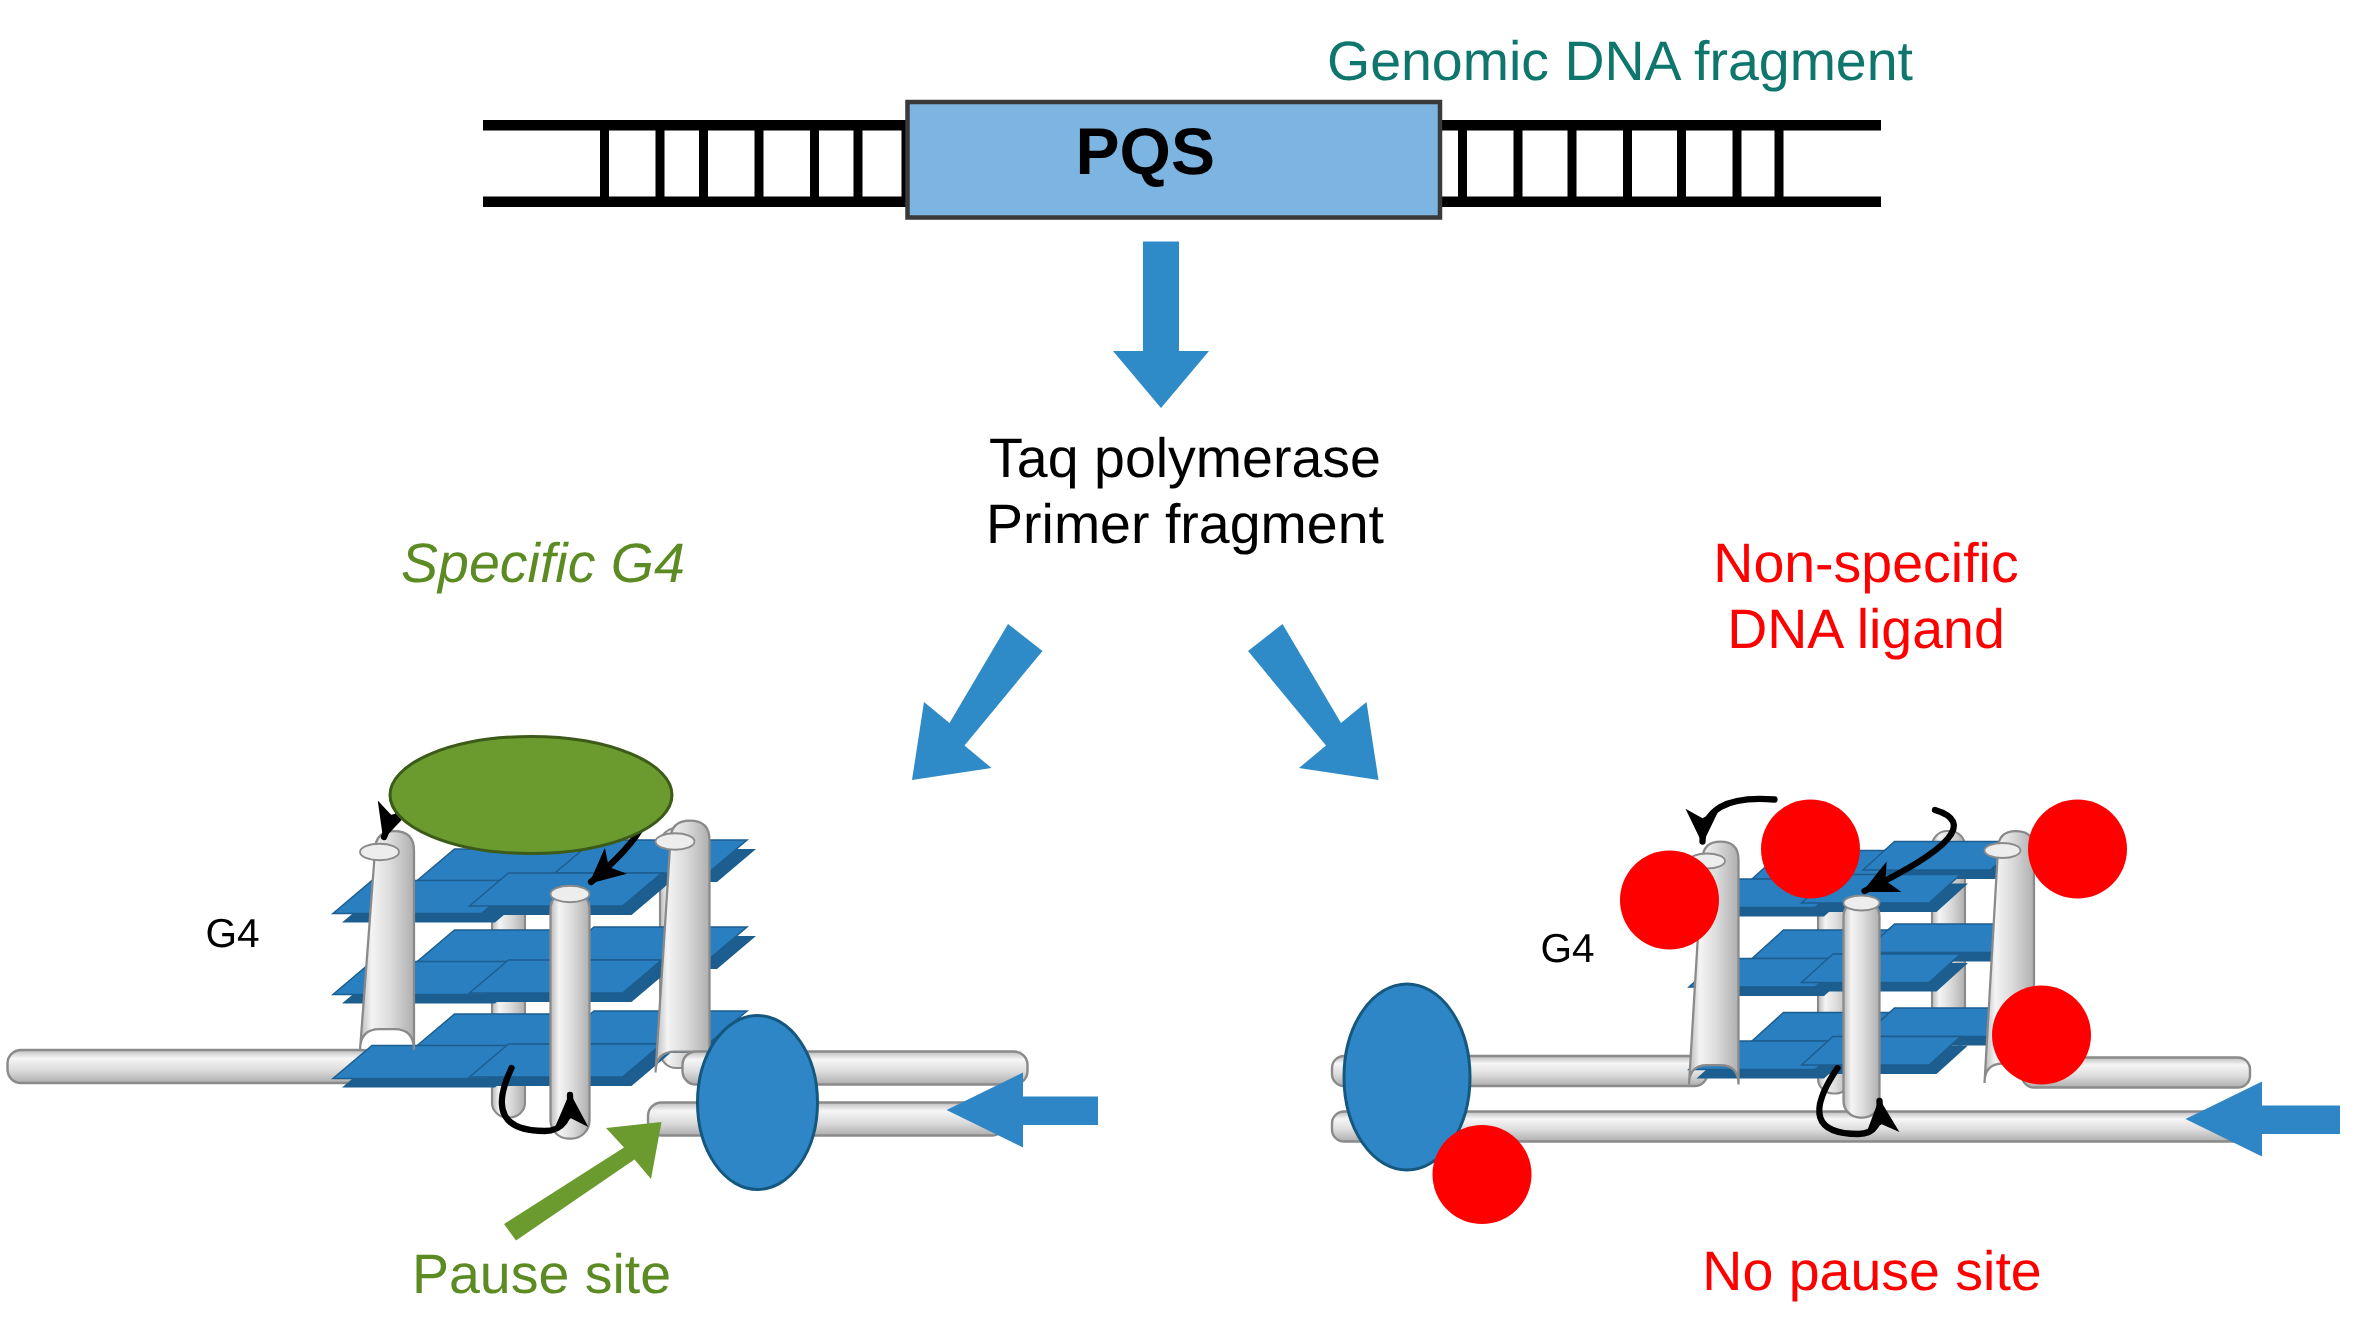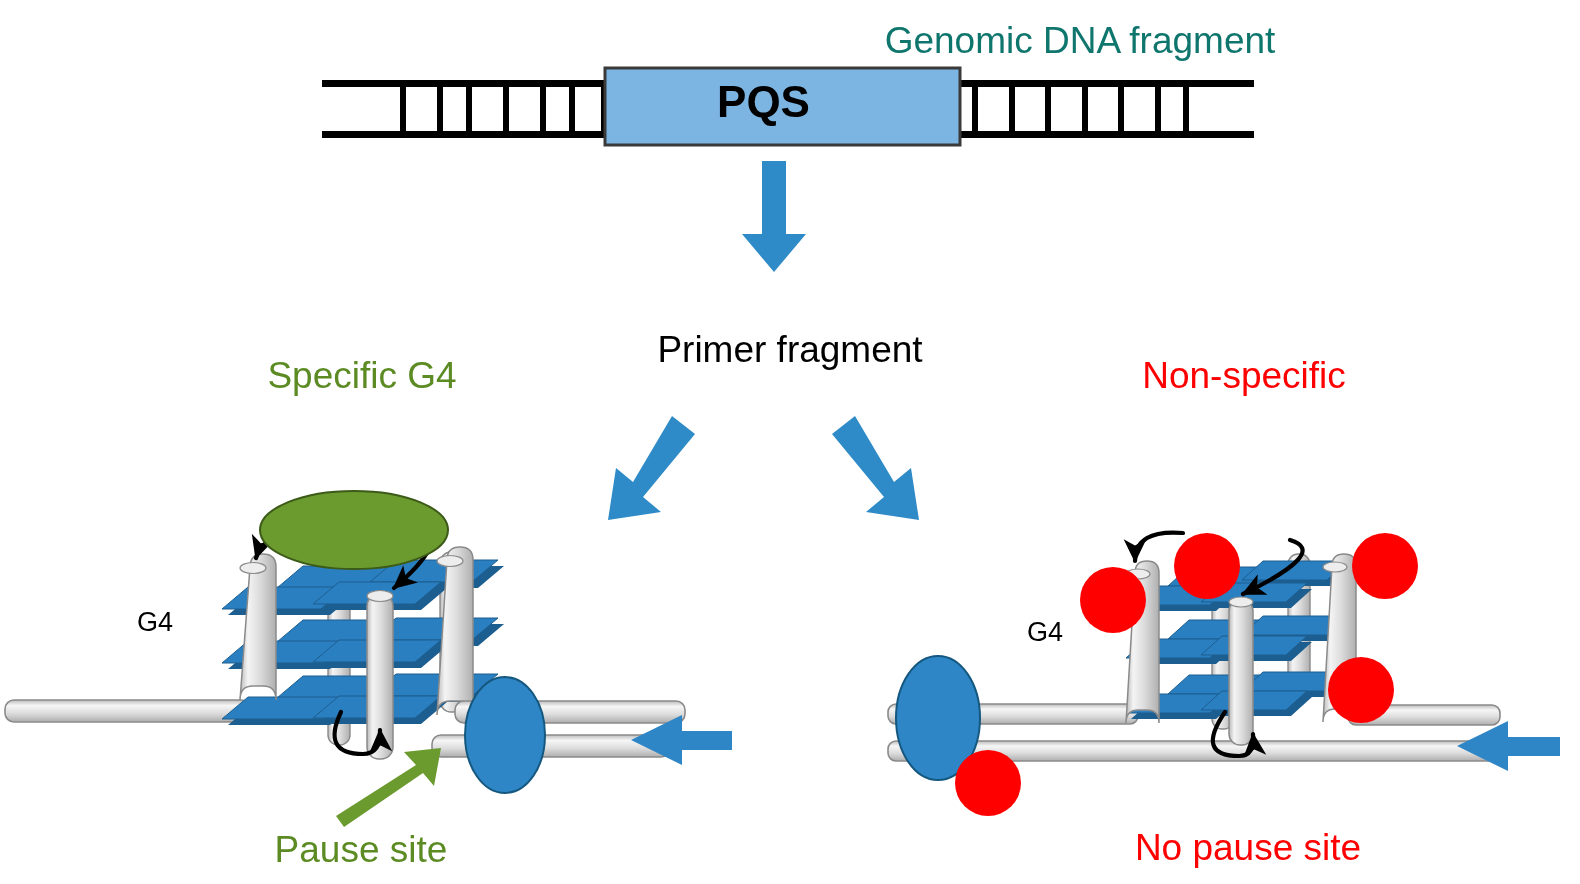--- a/index.html
+++ b/index.html
@@ -291,25 +291,27 @@
         <path d="M1508,736 L1508,721 L1457,746 L1508,771 L1508,756 Z" fill="#2E86C6"></path>
         <rect x="1496" y="737" width="64" height="19" fill="#2E86C6"></rect>
       </g>
     </g>
   </svg>
 
   <div class="txt t-head" style="left:800px; top:10px; width:560px;">Genomic DNA fragment</div>
 
   <div class="txt t-pqs" style="left:586px; top:78px; width:355px;">PQS</div>
 
+  <div class="txt t-center" style="left:594px; top:286px; width:392px;">Taq polymerase</div>
   <div class="txt t-center" style="left:594px; top:330px; width:392px;">Primer fragment</div>
 
-  <div class="txt t-green" style="left:222px; top:356px; width:280px;">Specific G4</div>
+  <div class="txt t-green" style="left:222px; top:356px; width:280px;font-style:italic;">Specific G4</div>
 
   <div class="txt t-red" style="left:1094px; top:356px; width:300px;text-align:center;">Non-specific</div>
+  <div class="txt t-red" style="left:1094px; top:400px; width:300px;">DNA ligand</div>
 
   <div class="txt t-g4" style="left:110px; top:608px; width:90px;">G4</div>
 
   <div class="txt t-g4" style="left:1000px; top:618px; width:90px;">G4</div>
 
   <div class="txt t-green" style="left:216px; top:830px; width:290px;">Pause site</div>
 
   <div class="txt t-red" style="left:1098px; top:828px; width:300px;">No pause site</div>
 
 </div>

